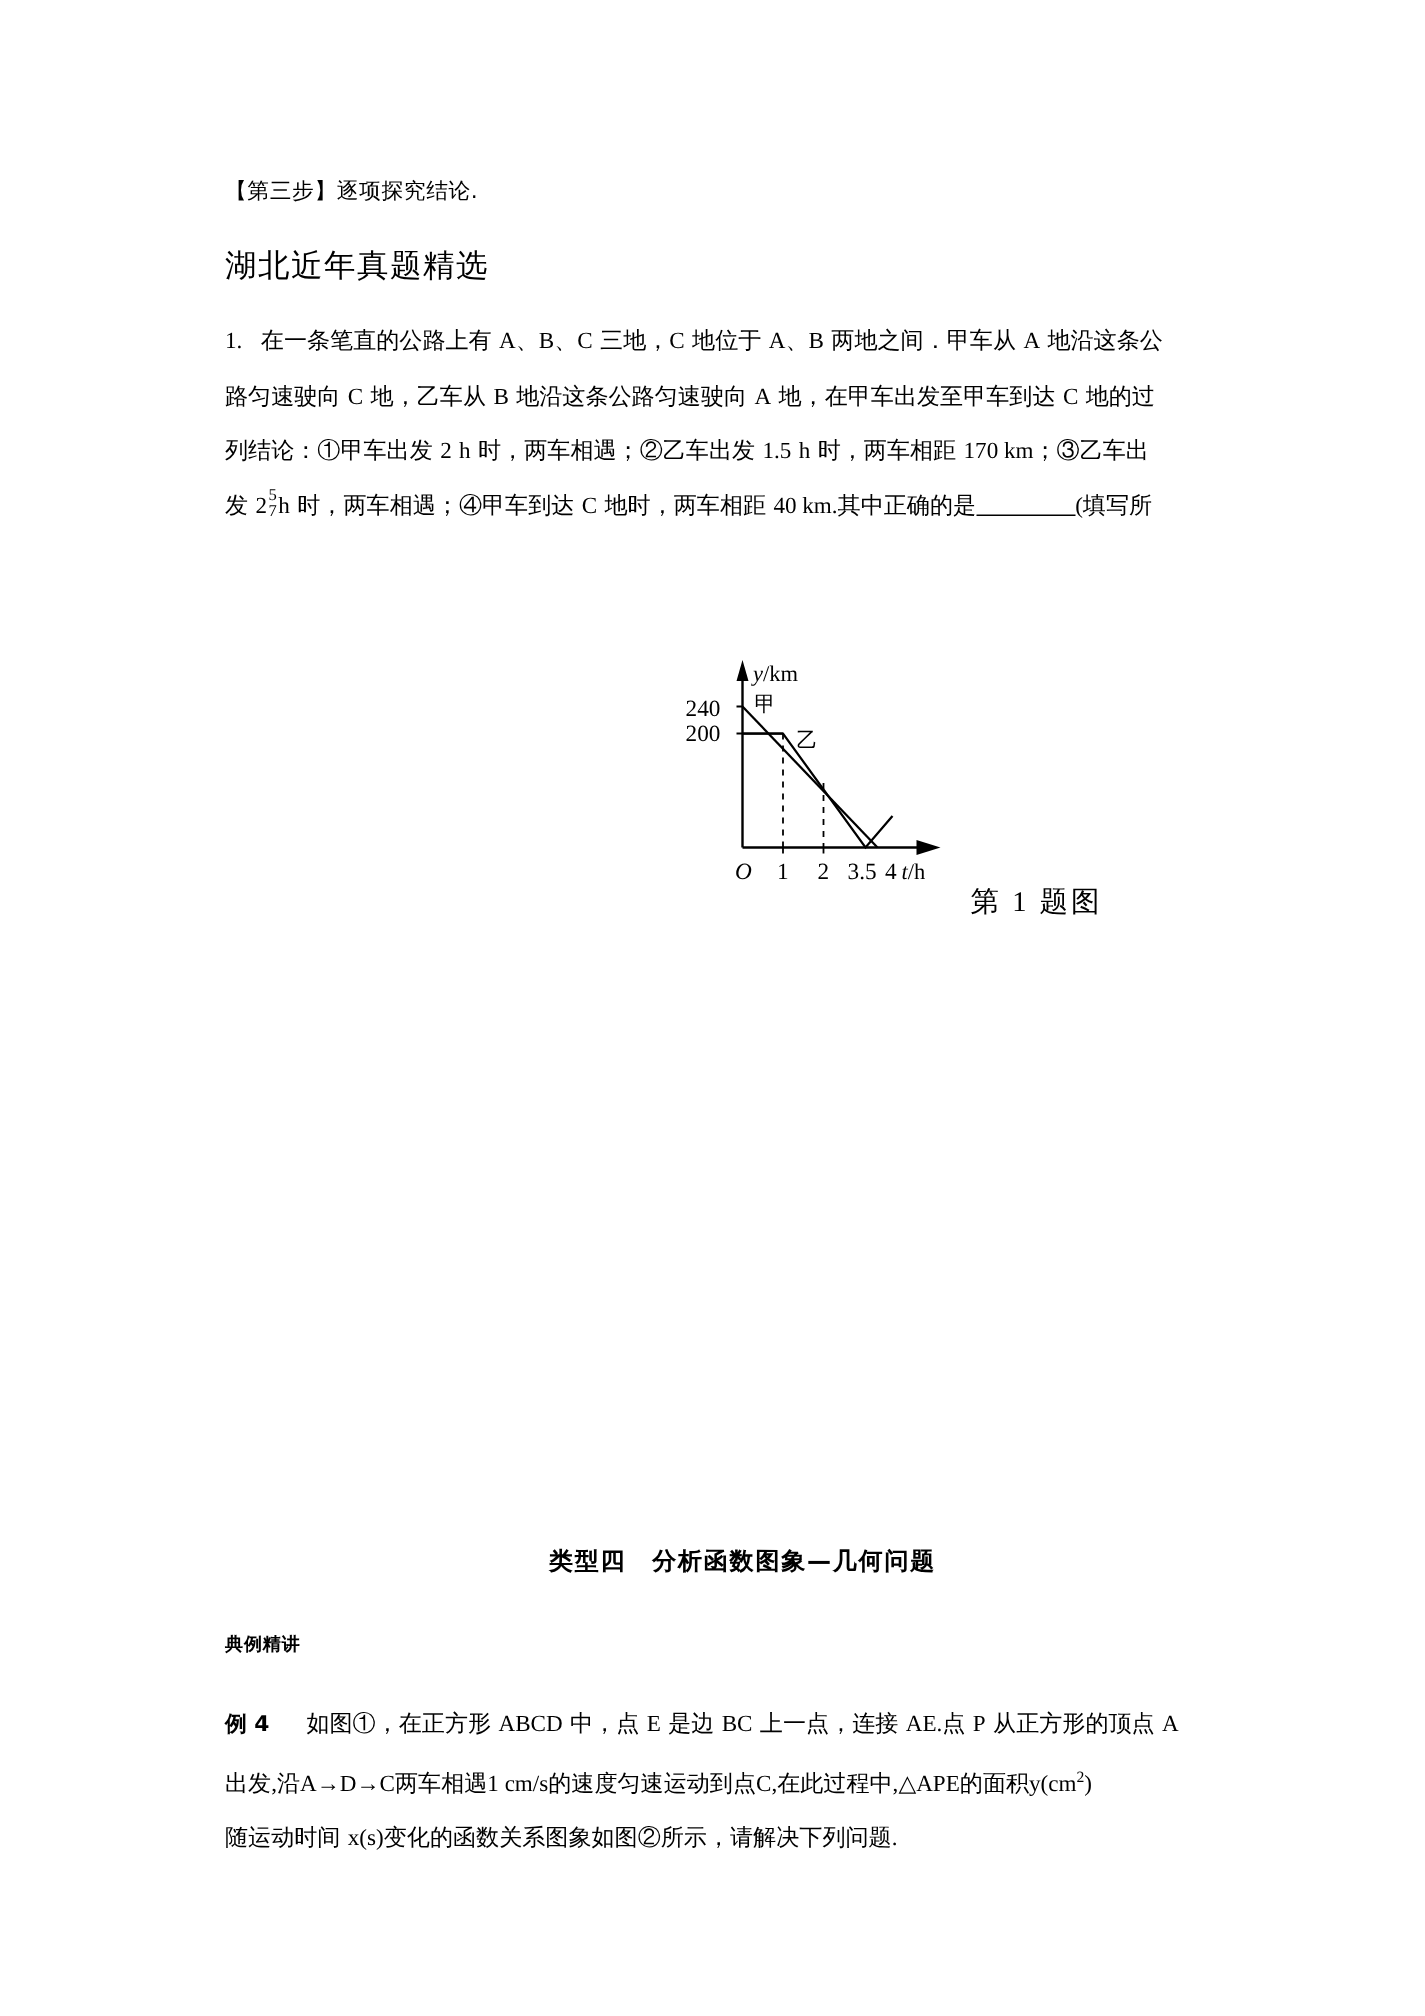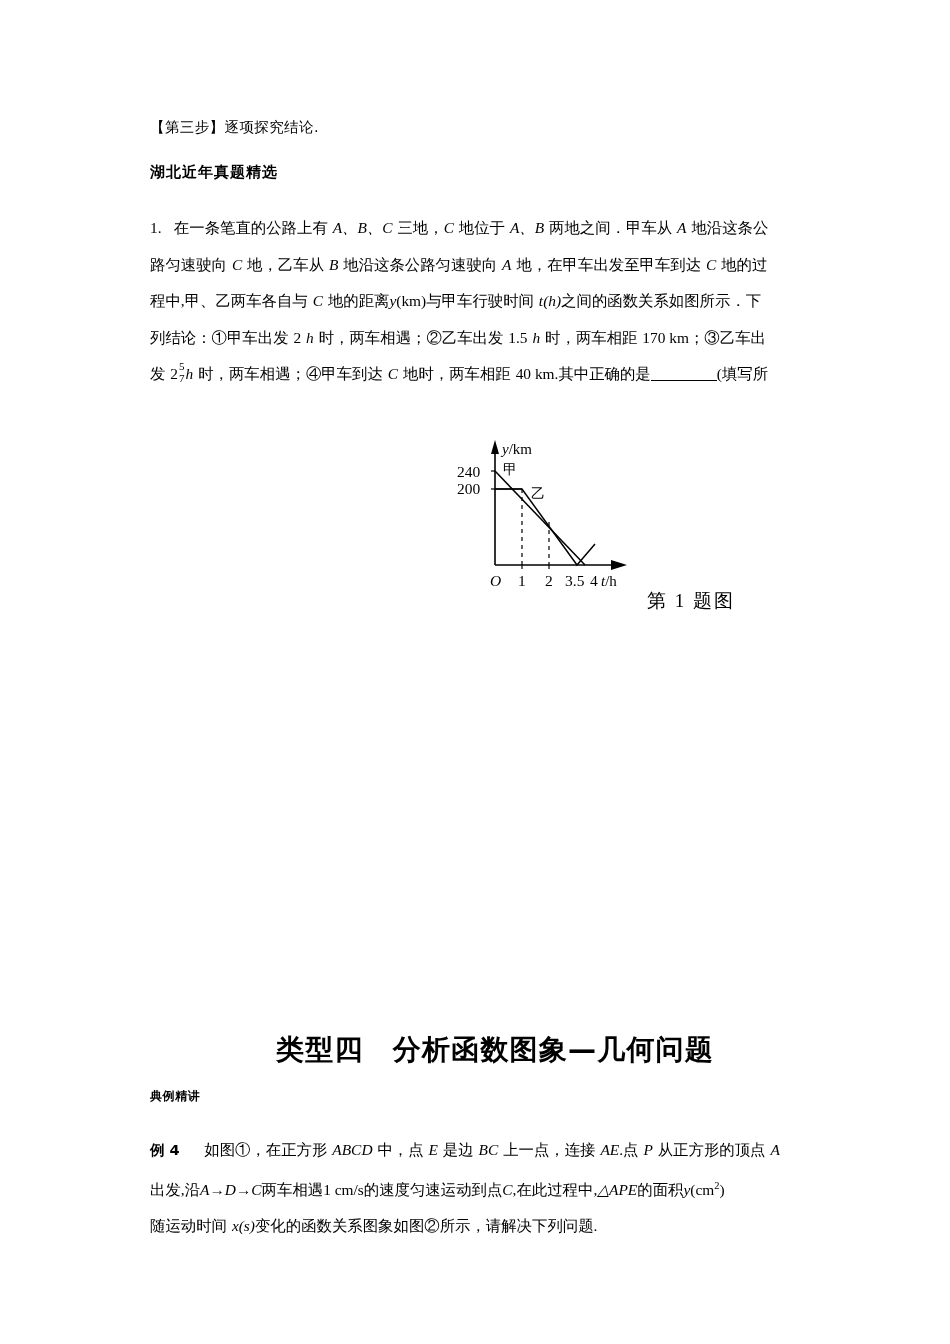--- a/index.html
+++ b/index.html
@@ -39,39 +39,39 @@
     letter-spacing: .4px;
     white-space: nowrap;
   }
 
   
   .sec-head {
     position: absolute;
     left: 0;
     top: 163px;
     font-family: "DejaVu Sans", "Liberation Sans", sans-serif;
-    font-size: 15px;
-    font-weight: 700;
+    font-size: 21px;
+    font-weight: 400;
     letter-spacing: 1px;
     white-space: nowrap;
   }
 
   
   .prob {
     position: absolute;
     left: 0;
     top: 210px;
     width: 690px;
     font-size: 15.4px;
     line-height: 36.5px;
     text-align: justify;
     text-justify: inter-ideograph;
   }
   .prob .ln { display: block; white-space: nowrap; }
-  .it { font-style: italic; font-family: "Liberation Serif", serif; }
+  .it { font-family: "Liberation Serif", serif; }
   .num { font-family: "Liberation Serif", serif; }
   .sp { display: inline-block; width: .32em; }
   .sp2 { display: inline-block; width: .8em; }
 
   
   .frac {
     display: inline-block;
     vertical-align: -0.42em;
     text-align: center;
     font-size: 0.72em;
@@ -110,21 +110,21 @@
   }
 
   
   .type-title {
     position: absolute;
     left: 0;
     top: 1031px;
     width: 690px;
     text-align: center;
     font-family: "DejaVu Sans", "Liberation Sans", sans-serif;
-    font-size: 28px;
+    font-size: 16px;
     font-weight: 600;
     letter-spacing: 1.2px;
     white-space: nowrap;
   }
 
   .sub-head {
     position: absolute;
     left: 0;
     top: 1088px;
     font-family: "DejaVu Sans", "Liberation Sans", sans-serif;
@@ -155,21 +155,20 @@
 
     <div class="step-line">【第三步】逐项探究结论.</div>
 
     <div class="sec-head">湖北近年真题精选</div>
 
     <div class="prob">
       <span class="ln"><span class="num">1.</span><span class="sp2"></span><span>在一条笔直的公路上有</span><span class="sp"></span><span class="it">A、B、C</span><span class="sp"></span><span>三地，</span><span class="it">C</span><span class="sp"></span><span>地位于</span><span class="sp"></span><span class="it">A、B</span><span class="sp"></span><span>两地之间．甲车从</span><span class="sp"></span><span class="it">A</span><span class="sp"></span><span>地沿这条公</span></span>
 
       <span class="ln"><span>路匀速驶向</span><span class="sp"></span><span class="it">C</span><span class="sp"></span><span>地，乙车从</span><span class="sp"></span><span class="it">B</span><span class="sp"></span><span>地沿这条公路匀速驶向</span><span class="sp"></span><span class="it">A</span><span class="sp"></span><span>地，在甲车出发至甲车到达</span><span class="sp"></span><span class="it">C</span><span class="sp"></span><span>地的过</span></span>
 
-      <span class="ln"><span>程中,甲、乙两车各自与</span><span class="sp"></span><span class="it">C</span><span class="sp"></span><span>地的距离</span><span class="it">y</span><span class="num">(km)</span><span>与甲车行驶时间</span><span class="sp"></span><span class="it">t</span><span class="it">(h)</span><span>之间的函数关系如图所示．下</span></span>
 
       <span class="ln"><span>列结论：①甲车出发</span><span class="sp"></span><span class="num">2</span><span class="sp"></span><span class="it">h</span><span class="sp"></span><span>时，两车相遇；②乙车出发</span><span class="sp"></span><span class="num">1.5</span><span class="sp"></span><span class="it">h</span><span class="sp"></span><span>时，两车相距</span><span class="sp"></span><span class="num">170 km</span><span>；③乙车出</span></span>
 
       <span class="ln"><span>发</span><span class="sp"></span><span class="num">2</span><span class="frac"><span class="n">5</span><span class="d">7</span></span><span class="it">h</span><span class="sp"></span><span>时，两车相遇；④甲车到达</span><span class="sp"></span><span class="it">C</span><span class="sp"></span><span>地时，两车相距</span><span class="sp"></span><span class="num">40 km</span><span>.其中正确的是</span><span class="blank"></span><span>(填写所</span></span>
 
     </div>
 
     <div class="figure">
       <svg width="330" height="195" viewBox="0 0 330 195">
 

